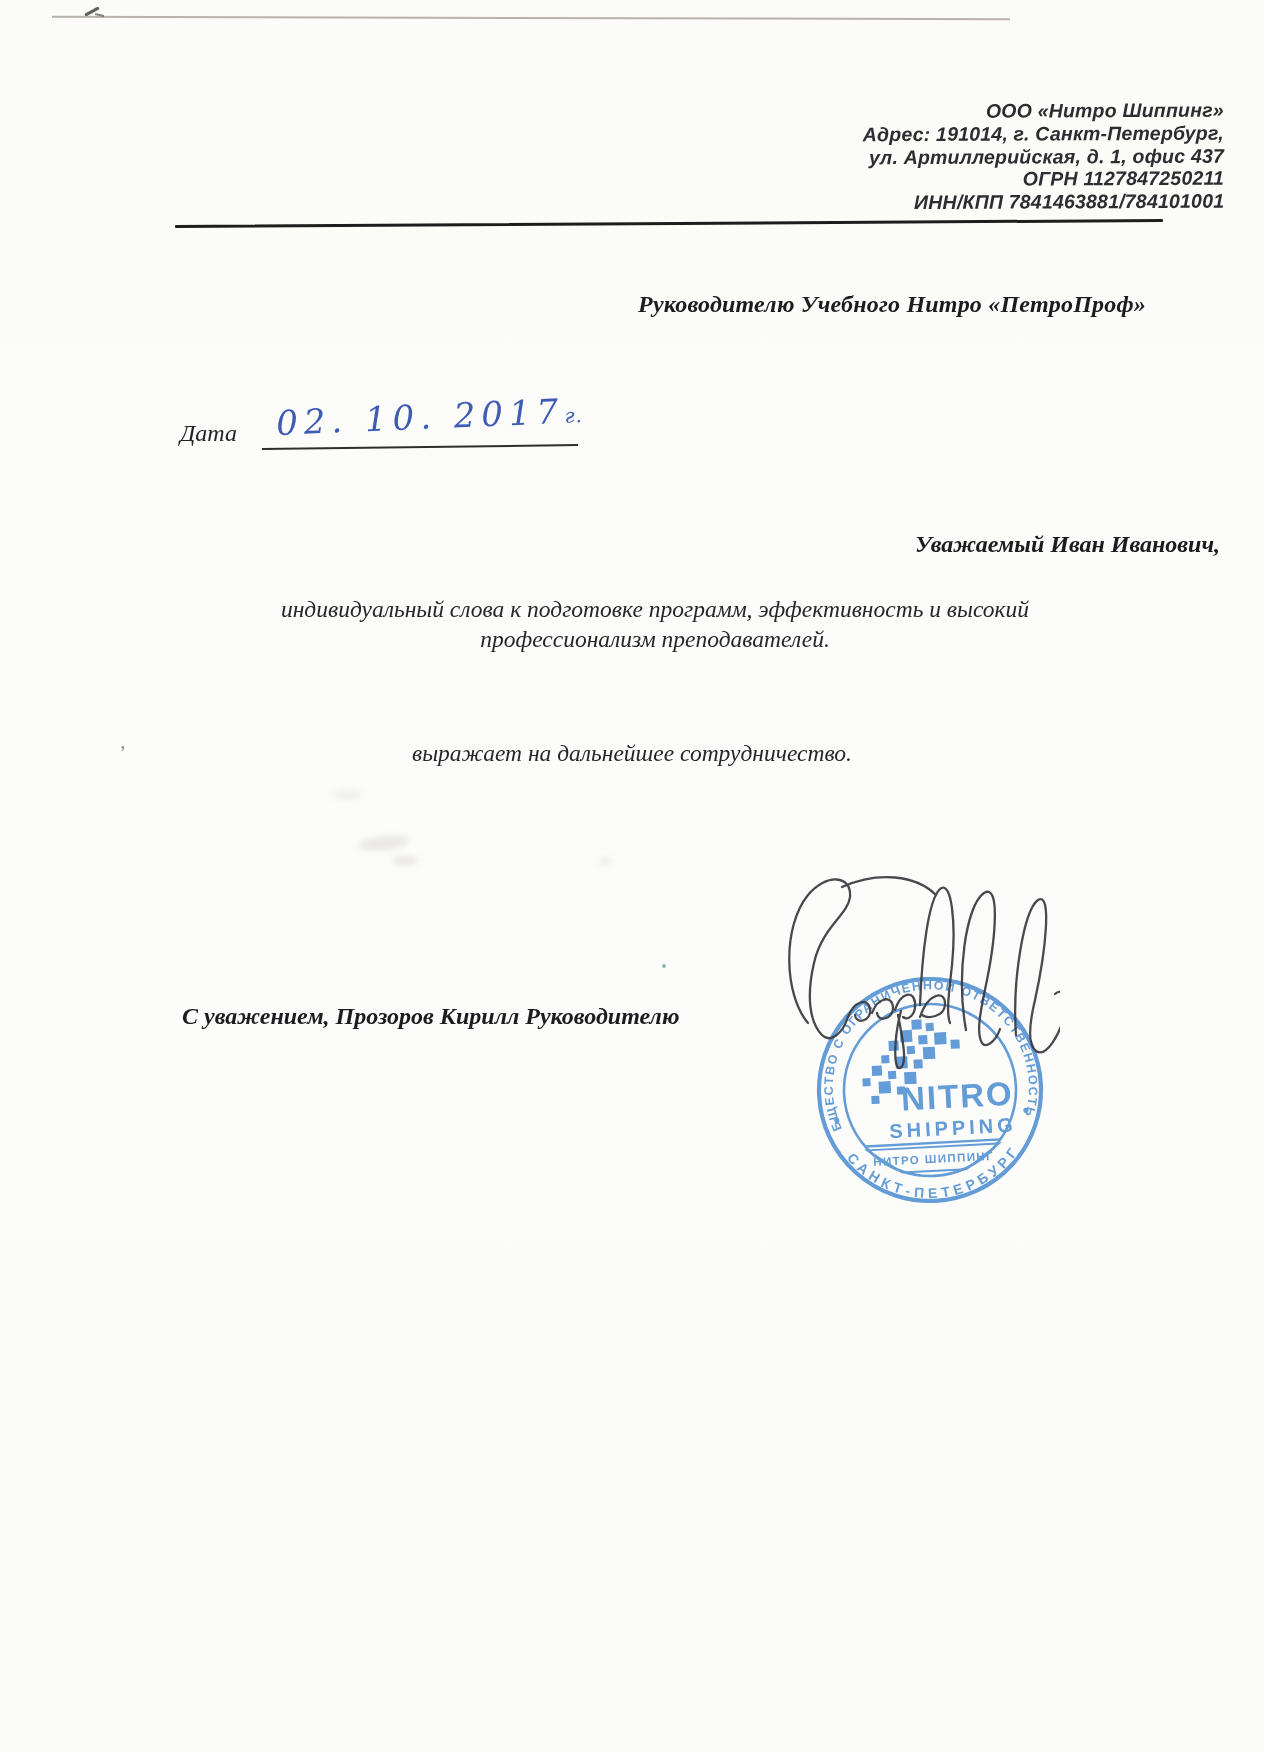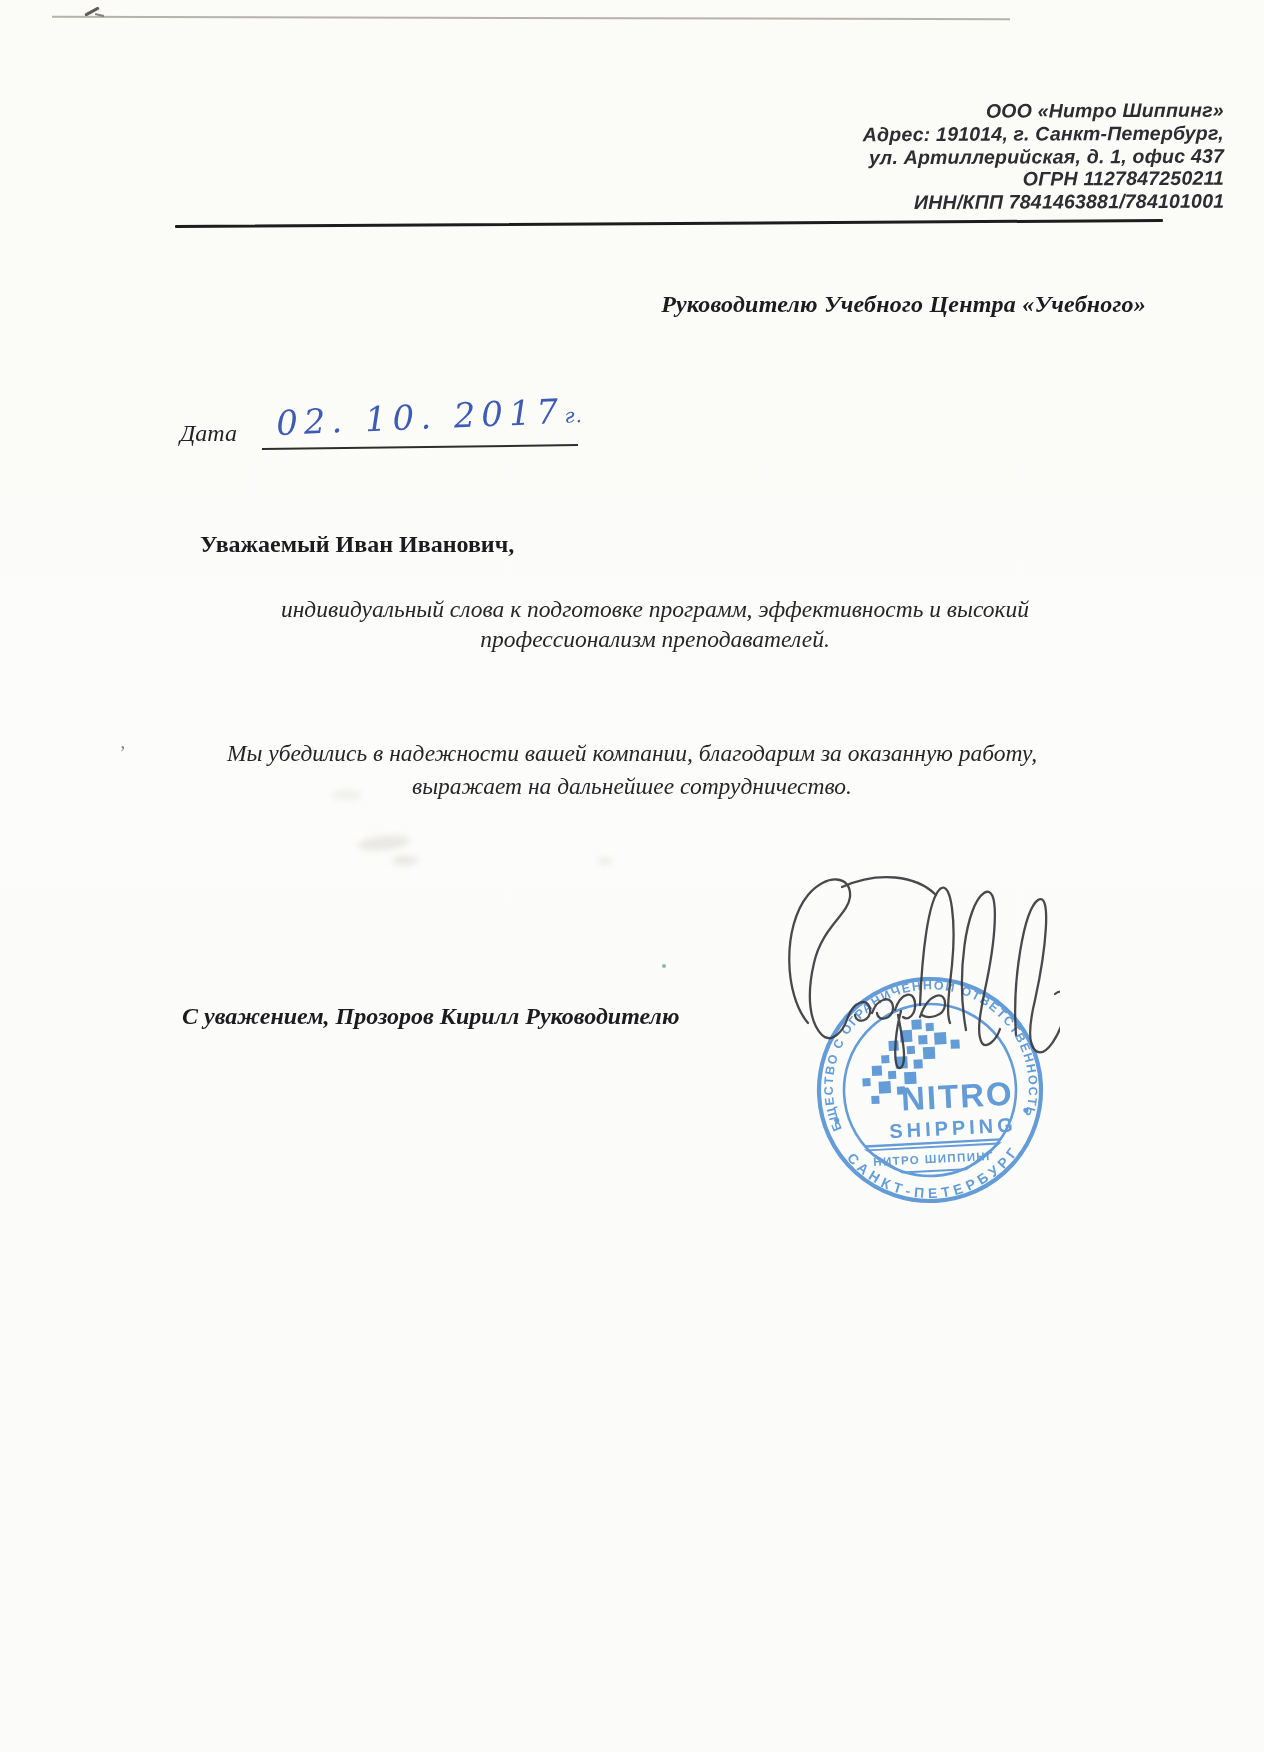--- a/index.html
+++ b/index.html
@@ -56,22 +56,22 @@
     background:#2e2e2c;transform:rotate(-.7deg);}
   .date-hand{
     position:absolute;left:96px;top:-24px;width:330px;
     font-style:italic;font-size:34px;color:#3f5cb4;
     letter-spacing:6px;transform:rotate(-2.4deg);
     font-family:"DejaVu Serif", serif;white-space:nowrap;
   }
   .date-hand .suffix{font-size:20px;letter-spacing:1px;}
 
   .salutation{
-    position:absolute;top:531px;left:200px;width:1020px;text-align:left;
-    font-weight:bold;font-size:24px;color:#1c1c20;
+    position:absolute;top:531px;left:200px;width:1020px;text-align:right;
+    font-weight:bold;font-style:italic;font-size:24px;color:#1c1c20;
   }
   .para{position:absolute;font-style:italic;color:#26262a;text-align:center;}
   .para1{top:595px;left:140px;width:1030px;font-size:23.5px;line-height:29.5px;}
   .para2{top:737px;left:117px;width:1030px;font-size:23.5px;line-height:33px;}
   .para div{white-space:nowrap;}
 
   .signoff{
     position:absolute;top:1003px;left:182px;
     font-weight:bold;font-style:italic;font-size:24px;color:#1c1c20;
   }
@@ -97,37 +97,36 @@
 
   <div class="letterhead">
     <div>ООО «Нитро Шиппинг»</div>
     <div>Адрес: 191014, г. Санкт-Петербург,</div>
     <div>ул. Артиллерийская, д. 1, офис 437</div>
     <div>ОГРН 1127847250211</div>
     <div>ИНН/КПП 7841463881/784101001</div>
   </div>
   <div class="rule"></div>
 
-  <div class="addressee">Руководителю Учебного Центра «Учебного»</div>
+  <div class="addressee">Руководителю Учебного Нитро «ПетроПроф»</div>
 
   <div class="date-row">
     <span class="date-label">Дата</span>
     <div class="date-underline"></div>
     <div class="date-hand"><span>02. 10. 2017</span><span class="suffix">г.</span></div>
   </div>
 
   <div class="salutation">Уважаемый Иван Иванович,</div>
 
   <div class="para para1">
     <div>индивидуальный слова к подготовке программ, эффективность и высокий</div>
     <div>профессионализм преподавателей.</div>
   </div>
 
   <div class="para para2">
-    <div>Мы  убедились в надежности вашей компании, благодарим за оказанную работу,</div>
     <div>выражает на дальнейшее сотрудничество.</div>
   </div>
 
   <div class="signoff">С уважением, Прозоров Кирилл Руководителю</div>
 
   <div class="stamp-wrap">
     <svg width="230" height="230" viewBox="0 0 230 230">
       <g fill="none" stroke="#4e8ed2">
         <circle cx="115" cy="115" r="111" stroke-width="4.2"></circle>
         <circle cx="115" cy="115" r="86" stroke-width="2.6"></circle>

